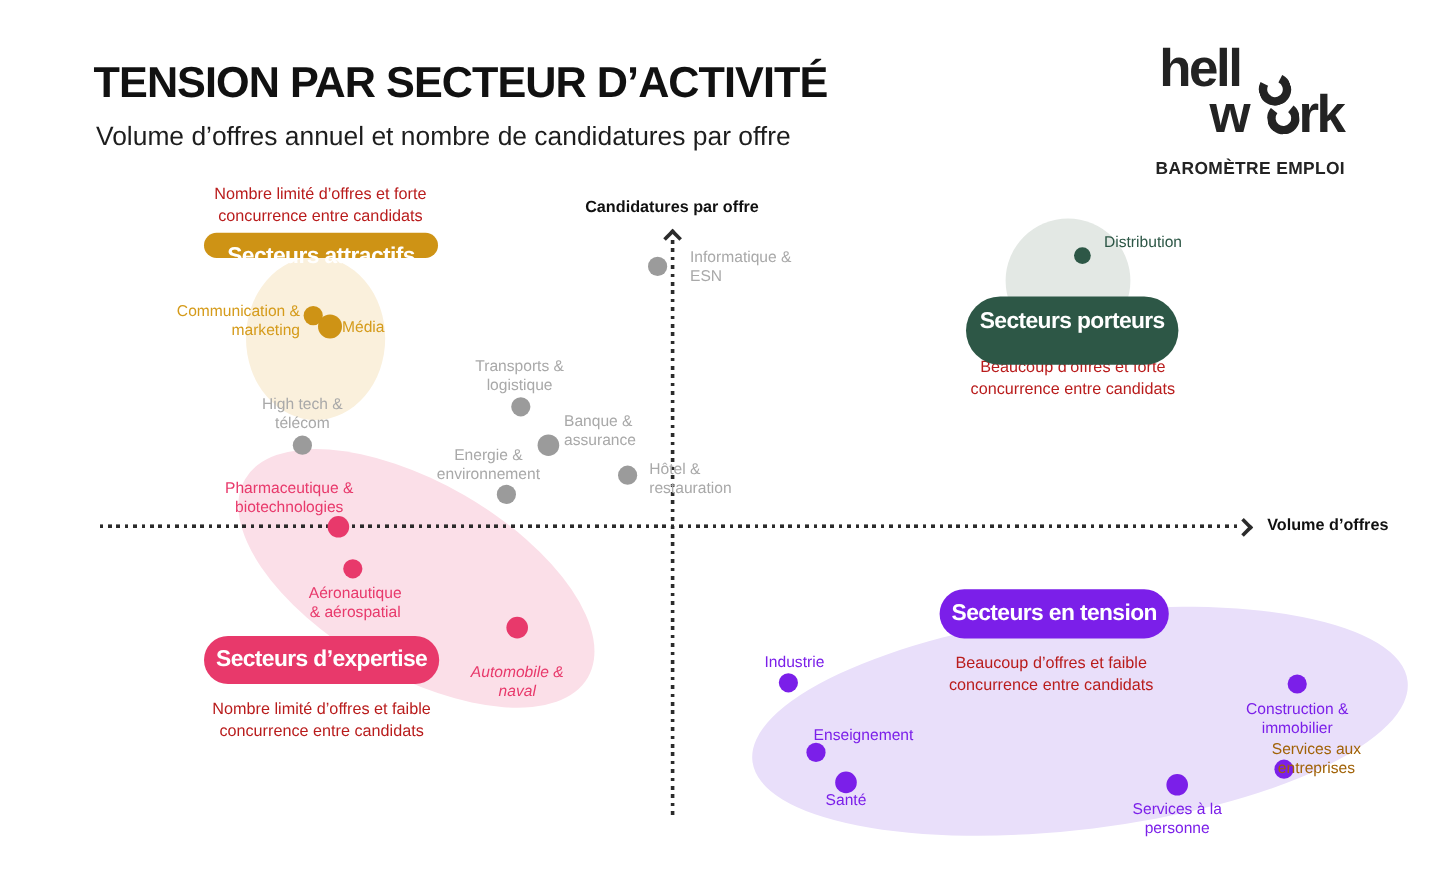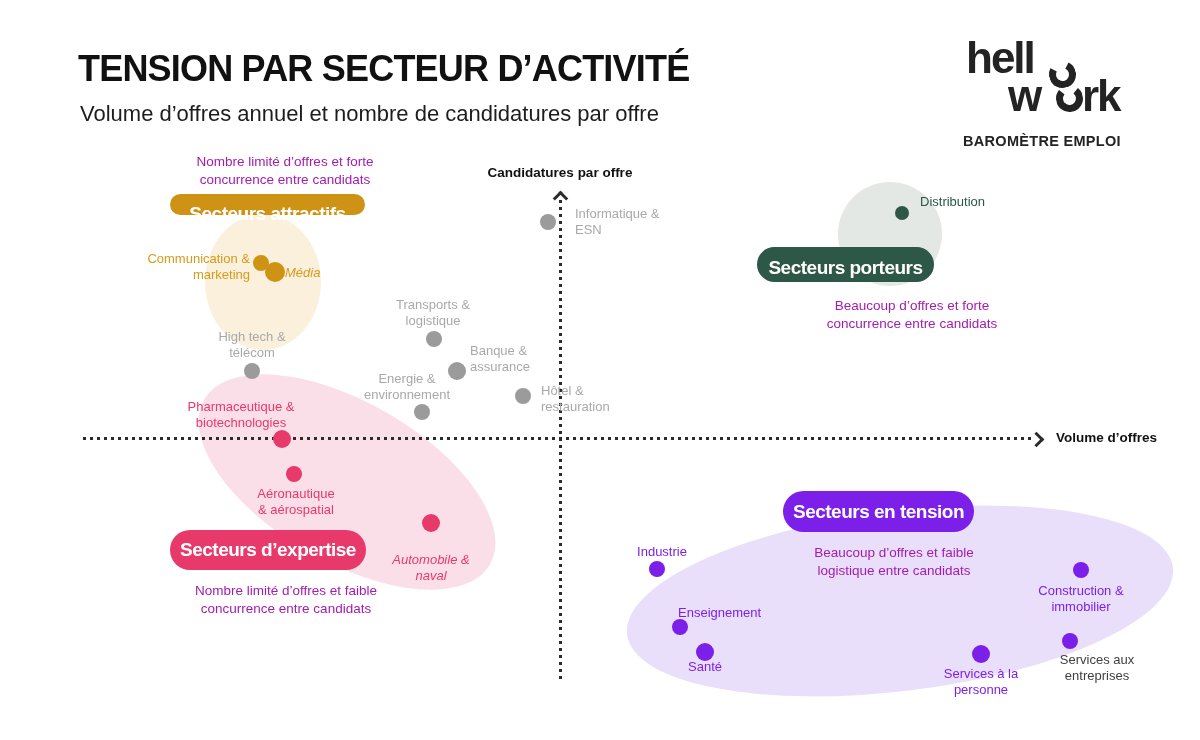--- a/index.html
+++ b/index.html
@@ -35,25 +35,25 @@
     background:repeating-linear-gradient(90deg,#2b2b2b 0,#2b2b2b 3px,transparent 3px,transparent 7px); }
   .arrow { position:absolute; width:8px; height:8px; border-top:3px solid #2b2b2b; border-right:3px solid #2b2b2b; z-index:2; }
   #y-arrow { left:555px; top:193px; transform:rotate(-45deg); }
   #x-arrow { left:1031px; top:434px; transform:rotate(45deg); }
   #y-axis-label { position:absolute; left:560px; top:165px; transform:translateX(-50%); font-size:13.5px; font-weight:700; color:#111; white-space:nowrap; z-index:3; }
   #x-axis-label { position:absolute; left:1056px; top:430px; font-size:13.5px; font-weight:700; color:#111; white-space:nowrap; z-index:3; }
 
   
   .badge { position:absolute; border-radius:999px; color:#fff; font-weight:700; font-size:19px; letter-spacing:-0.5px; text-align:center; white-space:nowrap; z-index:4; }
   #badge-attractifs { left:170px; top:194px; width:195px; height:21px; line-height:39px; background:var(--c-attractifs); }
-  #badge-porteurs   { left:757px; top:247px; width:177px; height:35px; line-height:41px; background:var(--c-porteurs); }
+  #badge-porteurs   { left:805px; top:247px; width:177px; height:57px; line-height:41px; background:var(--c-porteurs); }
   #badge-expertise  { left:170px; top:530px; width:196px; height:40px; line-height:40px; background:var(--c-expertise); }
   #badge-tension    { left:783px; top:491px; width:191px; height:41px; line-height:41px; background:var(--c-tension); }
 
-  .caption { position:absolute; transform:translateX(-50%); font-size:13.5px; line-height:1.35; color:#a21caf; text-align:center; white-space:pre-line; z-index:4;margin-left:18px; }
+  .caption { position:absolute; transform:translateX(-50%); font-size:13.5px; line-height:1.35; color:#b91c1c; text-align:center; white-space:pre-line; z-index:4; }
   #caption-attractifs { left:267px; top:153px; }
   #caption-porteurs   { left:894px; top:297px; }
   #caption-expertise  { left:268px; top:582px; }
   #caption-tension    { left:876px; top:544px; }
 
   
   .dot { position:absolute; border-radius:50%; z-index:5; }
   .plabel { position:absolute; font-size:13px; line-height:1.25; white-space:pre-line; z-index:5; }
   .plabel.center { transform:translateX(-50%); text-align:center; }
   .plabel.right  { transform:translateX(-100%); text-align:right; }
@@ -90,38 +90,38 @@
   <div id="y-axis-label">Candidatures par offre</div>
   <div id="x-axis-label">Volume d’offres</div>
 
   <div class="caption" id="caption-attractifs">Nombre limité d’offres et forte
 concurrence entre candidats</div>
   <div class="caption" id="caption-porteurs">Beaucoup d’offres et forte
 concurrence entre candidats</div>
   <div class="caption" id="caption-expertise">Nombre limité d’offres et faible
 concurrence entre candidats</div>
   <div class="caption" id="caption-tension">Beaucoup d’offres et faible
-logistique entre candidats</div>
+concurrence entre candidats</div>
 
   <div class="badge" id="badge-attractifs">Secteurs attractifs</div>
   <div class="badge" id="badge-porteurs">Secteurs porteurs</div>
   <div class="badge" id="badge-expertise">Secteurs d’expertise</div>
   <div class="badge" id="badge-tension">Secteurs en tension</div>
 
   <div id="points">
       <div class="dot" style="left: 540px; top: 214px; width: 16px; height: 16px; background: rgb(155, 155, 155);"></div>
       <div class="plabel left" style="left: 575px; top: 206px; color: rgb(169, 169, 169);">Informatique &amp;
 ESN</div>
       <div class="dot" style="left: 895px; top: 206px; width: 14px; height: 14px; background: rgb(45, 87, 70);"></div>
       <div class="plabel left" style="left: 920px; top: 194px; color: rgb(45, 87, 70);">Distribution</div>
       <div class="dot" style="left: 253px; top: 255px; width: 16px; height: 16px; background: rgb(206, 147, 21);"></div>
       <div class="plabel right" style="left: 250px; top: 251px; color: rgb(213, 155, 27);">Communication &amp;
 marketing</div>
       <div class="dot" style="left: 265px; top: 262px; width: 20px; height: 20px; background: rgb(206, 147, 21);"></div>
-      <div class="plabel left" style="left: 285px; top: 265px; color: rgb(213, 155, 27); font-style: italic;">Média</div>
+      <div class="plabel left" style="left: 285px; top: 265px; color: rgb(213, 155, 27);">Média</div>
       <div class="dot" style="left: 426px; top: 331px; width: 16px; height: 16px; background: rgb(155, 155, 155);"></div>
       <div class="plabel center" style="left: 433px; top: 297px; color: rgb(169, 169, 169);">Transports &amp;
 logistique</div>
       <div class="dot" style="left: 244px; top: 363px; width: 16px; height: 16px; background: rgb(155, 155, 155);"></div>
       <div class="plabel center" style="left: 252px; top: 329px; color: rgb(169, 169, 169);">High tech &amp;
 télécom</div>
       <div class="dot" style="left: 448px; top: 362px; width: 18px; height: 18px; background: rgb(155, 155, 155);"></div>
       <div class="plabel left" style="left: 470px; top: 343px; color: rgb(169, 169, 169);">Banque &amp;
 assurance</div>
       <div class="dot" style="left: 414px; top: 404px; width: 16px; height: 16px; background: rgb(155, 155, 155);"></div>
@@ -142,20 +142,20 @@
       <div class="dot" style="left: 649px; top: 561px; width: 16px; height: 16px; background: rgb(123, 31, 233);"></div>
       <div class="plabel center" style="left: 662px; top: 544px; color: rgb(123, 31, 233);">Industrie</div>
       <div class="dot" style="left: 672px; top: 619px; width: 16px; height: 16px; background: rgb(123, 31, 233);"></div>
       <div class="plabel left" style="left: 678px; top: 605px; color: rgb(123, 31, 233);">Enseignement</div>
       <div class="dot" style="left: 696px; top: 643px; width: 18px; height: 18px; background: rgb(123, 31, 233);"></div>
       <div class="plabel center" style="left: 705px; top: 659px; color: rgb(123, 31, 233);">Santé</div>
       <div class="dot" style="left: 972px; top: 645px; width: 18px; height: 18px; background: rgb(123, 31, 233);"></div>
       <div class="plabel center" style="left: 981px; top: 666px; color: rgb(123, 31, 233);">Services à la
 personne</div>
       <div class="dot" style="left: 1062px; top: 633px; width: 16px; height: 16px; background: rgb(123, 31, 233);"></div>
-      <div class="plabel center" style="left: 1097px; top: 652px; color: #404040;">Services aux
+      <div class="plabel center" style="left: 1097px; top: 616px; color: #a16207;">Services aux
 entreprises</div>
       <div class="dot" style="left: 1073px; top: 562px; width: 16px; height: 16px; background: rgb(123, 31, 233);"></div>
       <div class="plabel center" style="left: 1081px; top: 583px; color: rgb(123, 31, 233);">Construction &amp;
 immobilier</div>
     </div>
 
 </div>
 
 </body></html>

